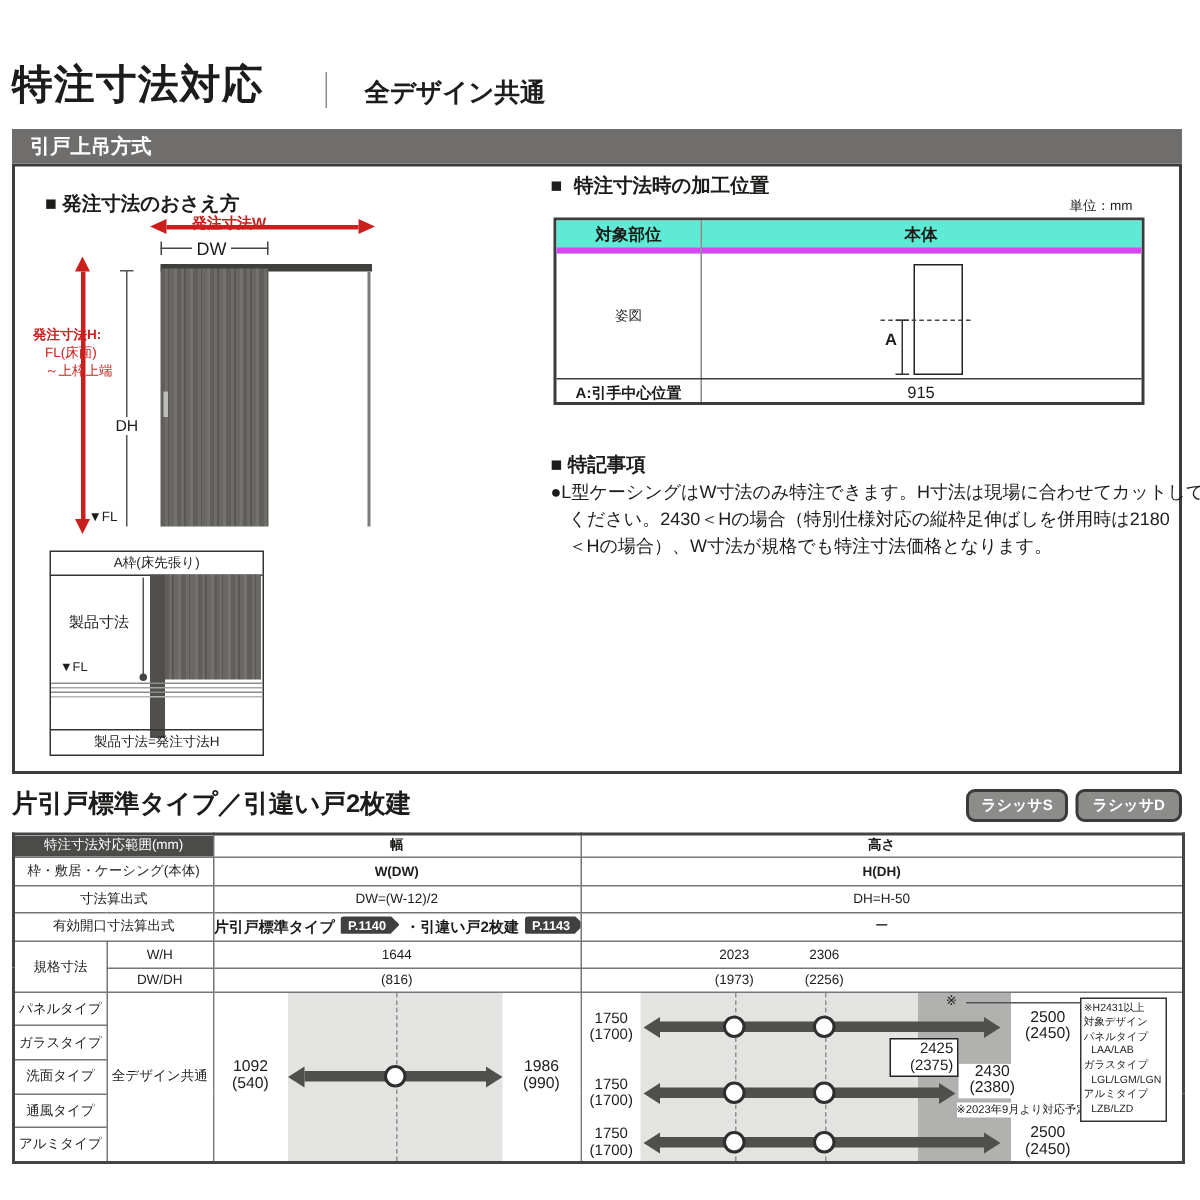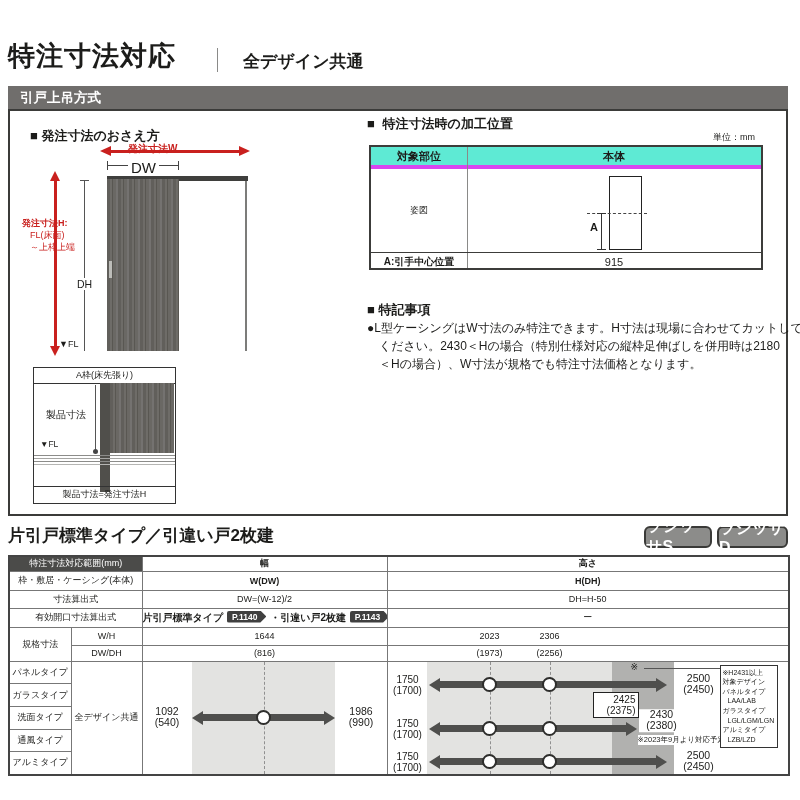--- a/index.html
+++ b/index.html
@@ -25,21 +25,21 @@
   
   .ptable{border:2px solid #3c3c3a;box-sizing:border-box;background:#fff;}
   .ptable .phead{background:#5eead4;border-bottom:4px solid #d946ef;font-weight:bold;}
   .pcell{display:flex;align-items:center;justify-content:center;box-sizing:border-box;}
   .pcol-sep{position:absolute;top:0;bottom:0;width:1px;background:#8a8a88;}
   .note-text{font-size:8.5px;white-space:nowrap;}
   .bullet-line{font-size:12px;line-height:1.5;white-space:nowrap;}
   
   .spec-title{left:8px;top:524px;font-size:17px;font-weight:bold;white-space:nowrap;}
   .tagbtn{height:22px;background:#8c8c8a;border:2px solid #3a3a38;border-radius:6px;color:#fff;
-          font-size:16px;font-weight:bold;display:flex;align-items:center;justify-content:center;box-sizing:border-box;cursor:pointer;}
+          font-size:10px;font-weight:bold;display:flex;align-items:center;justify-content:center;box-sizing:border-box;cursor:pointer;}
   table.spec{position:absolute;left:8px;top:555px;width:780px;border-collapse:collapse;table-layout:fixed;}
   table.spec td{border:1px solid #777;font-size:9px;text-align:center;vertical-align:middle;
                 padding:0;box-sizing:border-box;overflow:hidden;}
   table.spec{border:2px solid #444;}
   td.dark{background:#4b4b49;color:#fff;font-size:9px;}
   td.ht{border-left:3px double #555;}
   td.big{font-size:15px;font-weight:bold;}
   td.hd{font-size:13px;font-weight:bold;}
   td.fm{font-size:10.5px;}
   td.typecell{border-top:1px solid #999;border-bottom:1px solid #999;font-size:8.5px;}
@@ -75,21 +75,21 @@
 
   <div class="abs rline" style="left:101px;top:39px;width:128px;height:3px;">
     <div class="tri" style="left:-11px;top:-4px;border-top:5.5px solid transparent;border-bottom:5.5px solid transparent;border-right:11px solid #c9201e;"></div>
     <div class="tri" style="right:-11px;top:-4px;border-top:5.5px solid transparent;border-bottom:5.5px solid transparent;border-left:11px solid #c9201e;"></div>
   </div>
   <div class="abs red" style="left:118px;top:31px;font-size:10px;font-weight:bold;text-align:center;">発注寸法W</div>
 
   <div class="abs" style="left:97px;top:54px;width:72px;height:1px;background:#444;"></div>
   <div class="abs" style="left:97px;top:50px;width:1px;height:9px;background:#444;"></div>
   <div class="abs" style="left:168px;top:50px;width:1px;height:9px;background:#444;"></div>
-  <div class="abs" style="left:118px;top:48px;font-size:15px;background:#fff;padding:0 3px;">DW</div>
+  <div class="abs" style="left:118px;top:48px;font-size:12px;background:#fff;padding:0 3px;">DW</div>
 
   <div class="abs" style="left:97px;top:65px;width:141px;height:5px;background:#3f3f3d;"></div>
   <div class="abs" style="left:235px;top:70px;width:2px;height:170px;background:#7c7c7a;"></div>
 
   <div class="abs wood" style="left:97px;top:68px;width:72px;height:172px;"></div>
   <div class="abs" style="left:99px;top:150px;width:3px;height:17px;background:#bcbcb8;"></div>
 
   <div class="abs rline" style="left:44px;top:70px;width:3px;height:165px;">
     <div class="tri" style="left:-4px;top:-10px;border-left:5.5px solid transparent;border-right:5.5px solid transparent;border-bottom:10px solid #c9201e;"></div>
     <div class="tri" style="left:-4px;bottom:-10px;border-left:5.5px solid transparent;border-right:5.5px solid transparent;border-top:10px solid #c9201e;"></div>

